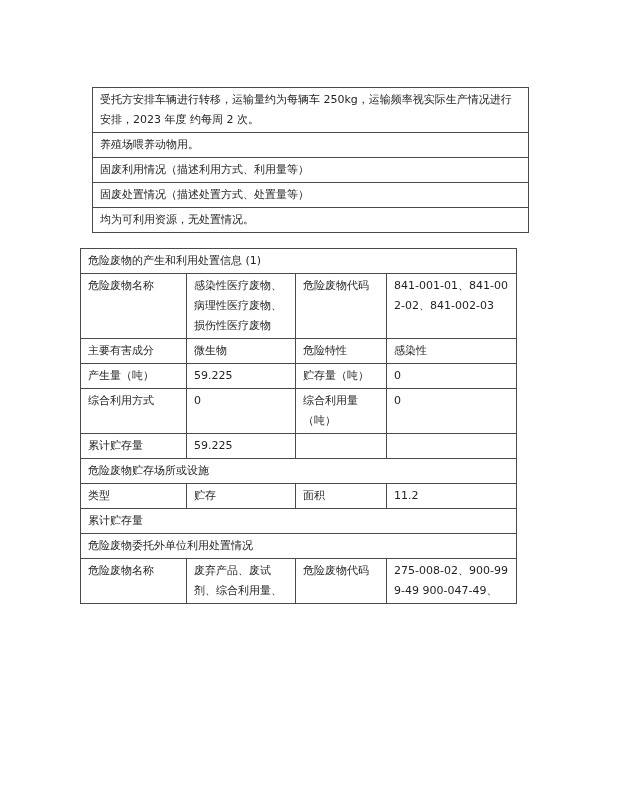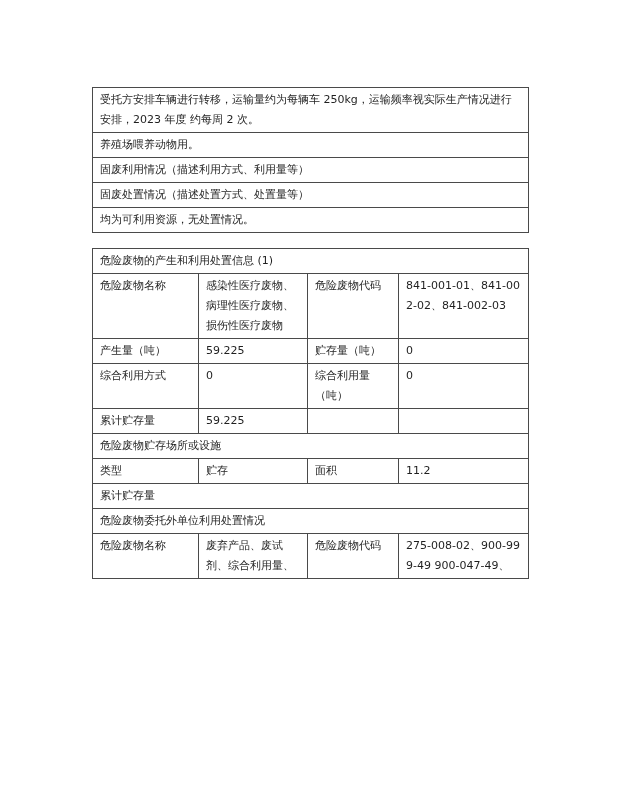--- a/index.html
+++ b/index.html
@@ -20,21 +20,21 @@
     width:437px;
   }
   table.tbl td {
     border:1px solid #4a4a4a;
     padding:2px 7px;
     vertical-align:top;
     overflow-wrap:break-word;
   }
   .t1 { position:absolute; left:92px; top:72px;margin-top:15px; }
   .t2clip {
-    position:absolute; left:92px; top:248px;
+    position:absolute; left:80px; top:248px;
     width:439px; height:455px; overflow:hidden;
   }
   col.c1 { width:106px; }
   col.c2 { width:109px; }
   col.c3 { width:91px; }
   col.c4 { width:130px; }
   td.code { word-break:break-all; padding:2px 6px; }
 </style>
 </head>
 <body>
@@ -73,20 +73,26 @@
         <tr>
           <td colspan="4">危险废物的产生和利用处置信息 (1)</td>
         </tr>
         <tr>
           <td>危险废物名称</td>
           <td>感染性医疗废物、病理性医疗废物、损伤性医疗废物</td>
           <td>危险废物代码</td>
           <td class="code">841-001-01、841-002-02、841-002-03</td>
         </tr>
         <tr>
+          <td>主要有害成分</td>
+          <td>微生物</td>
+          <td>危险特性</td>
+          <td>感染性</td>
+        </tr>
+        <tr>
           <td>产生量（吨）</td>
           <td>59.225</td>
           <td>贮存量（吨）</td>
           <td>0</td>
         </tr>
         <tr>
           <td>综合利用方式</td>
           <td>0</td>
           <td>综合利用量（吨）</td>
           <td>0</td>

